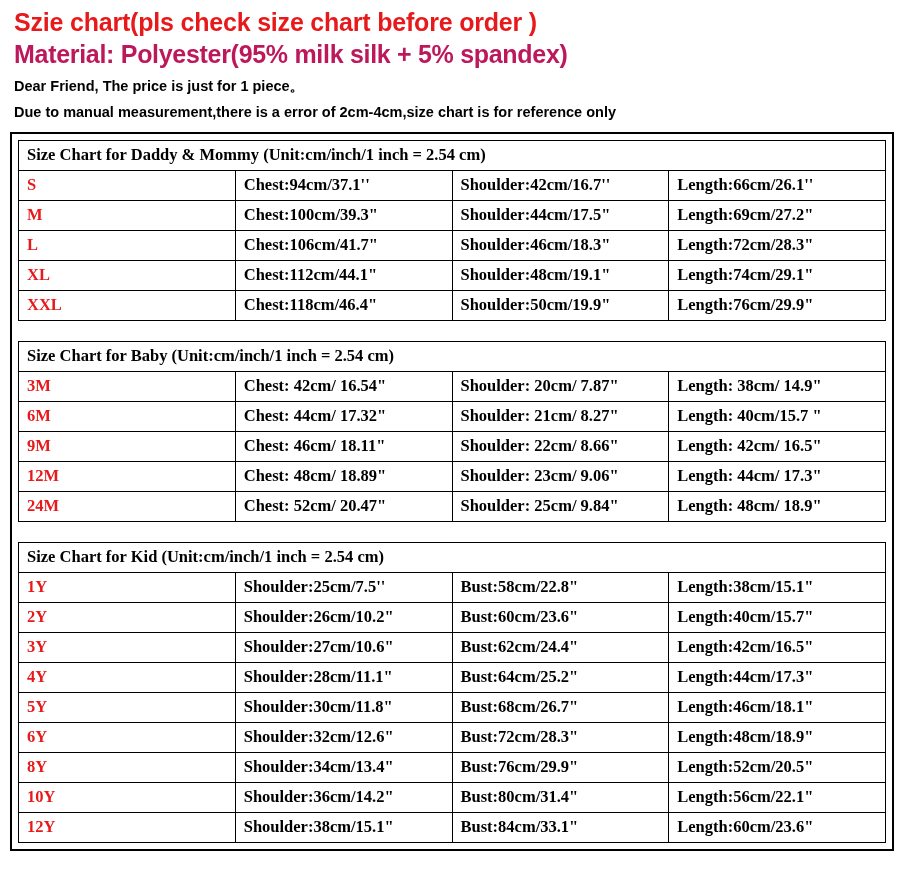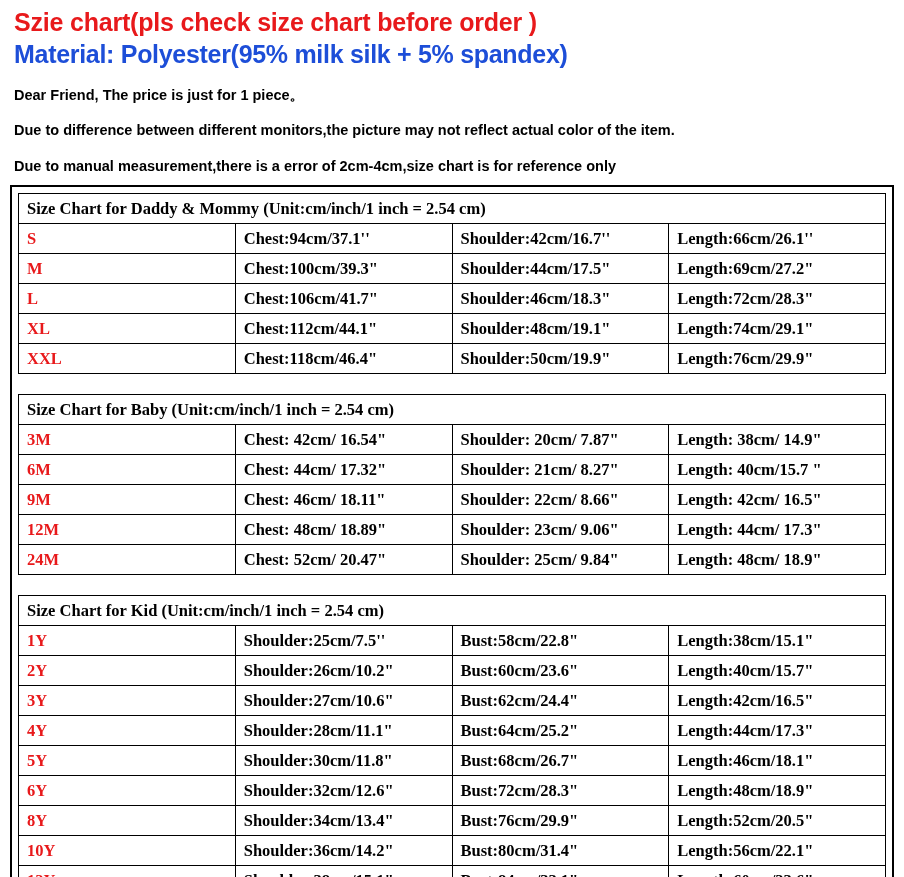--- a/index.html
+++ b/index.html
@@ -24,34 +24,34 @@
   .title-red {
     color: #e8191b;
     font-family: "Liberation Sans", sans-serif;
     font-weight: bold;
     font-size: 25px;
     line-height: 1.18;
     margin: 2px 0 2px 4px;
     letter-spacing: -0.2px;
   }
   .title-black {
-    color: #1d4ed8;
+    color: #be185d;
     font-family: "Liberation Sans", sans-serif;
     font-weight: bold;
     font-size: 25px;
     line-height: 1.18;
     margin: 2px 0 6px 4px;
     letter-spacing: -0.3px;
   }
   .note {
     font-family: "Liberation Sans", sans-serif;
     font-weight: bold;
     font-size: 14.5px;
     line-height: 1.2;
-    margin: 18px 0 9px 4px;
+    margin: 9px 0 9px 4px;
     color: #000000;
   }
   .charts-wrap {
     margin-top: 10px;
     border: 2px solid #000000;
     padding: 6px 6px 6px 6px;
     box-sizing: border-box;
     width: 884px;
   }
   table.chart {
@@ -95,21 +95,20 @@
 </style>
 </head>
 <body>
 
 <div class="page">
 
   <div class="title-red">Szie chart(pls check size chart before order )</div>
   <div class="title-black">Material: Polyester(95% milk silk  + 5% spandex)</div>
 
   <div class="note">Dear Friend, The price is just for 1 piece。</div>
-  <div class="note">Due to difference between different monitors,the picture may not reflect actual color of the item.</div>
   <div class="note">Due to manual measurement,there is a error of 2cm-4cm,size chart is for reference only</div>
 
   <div class="charts-wrap">
 
     <table class="chart daddy">
       <tbody>
         <tr>
           <td class="section-head" colspan="4">Size Chart for Daddy &amp; Mommy (Unit:cm/inch/1 inch = 2.54 cm)</td>
         </tr>
         <tr>

